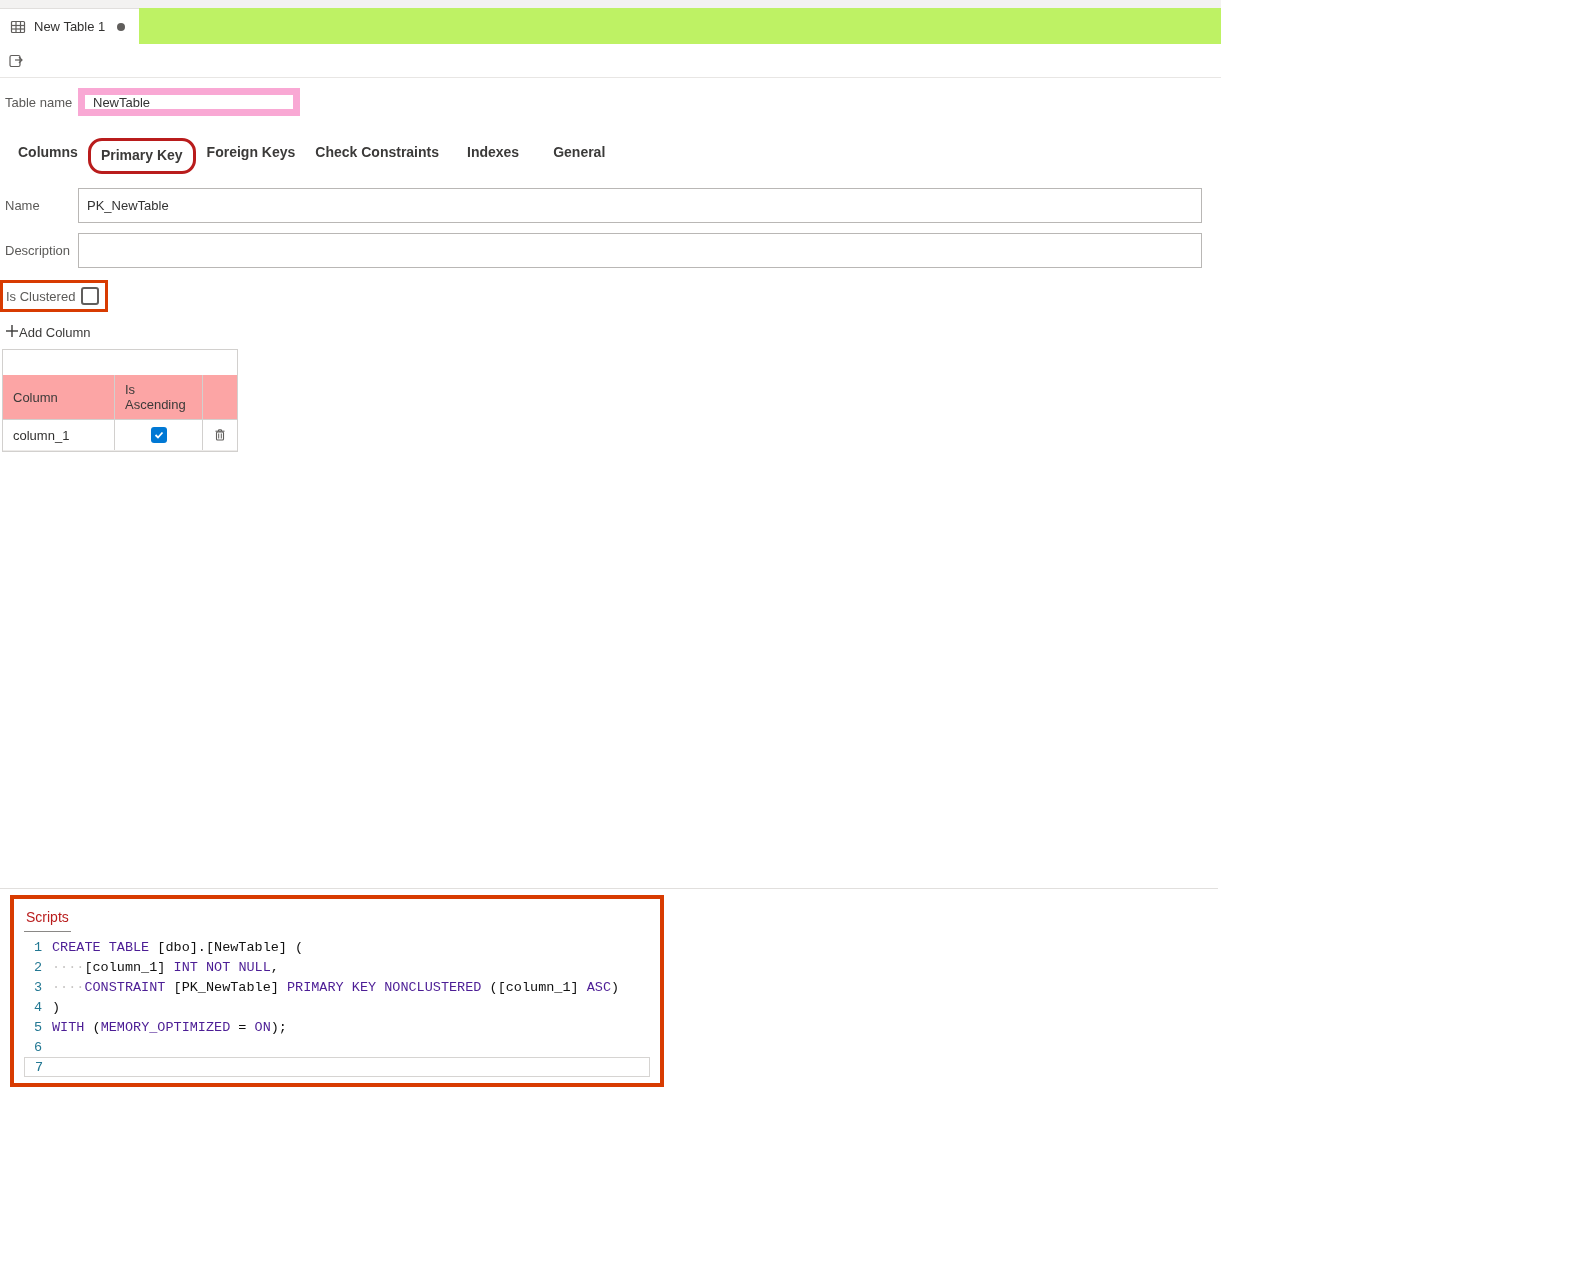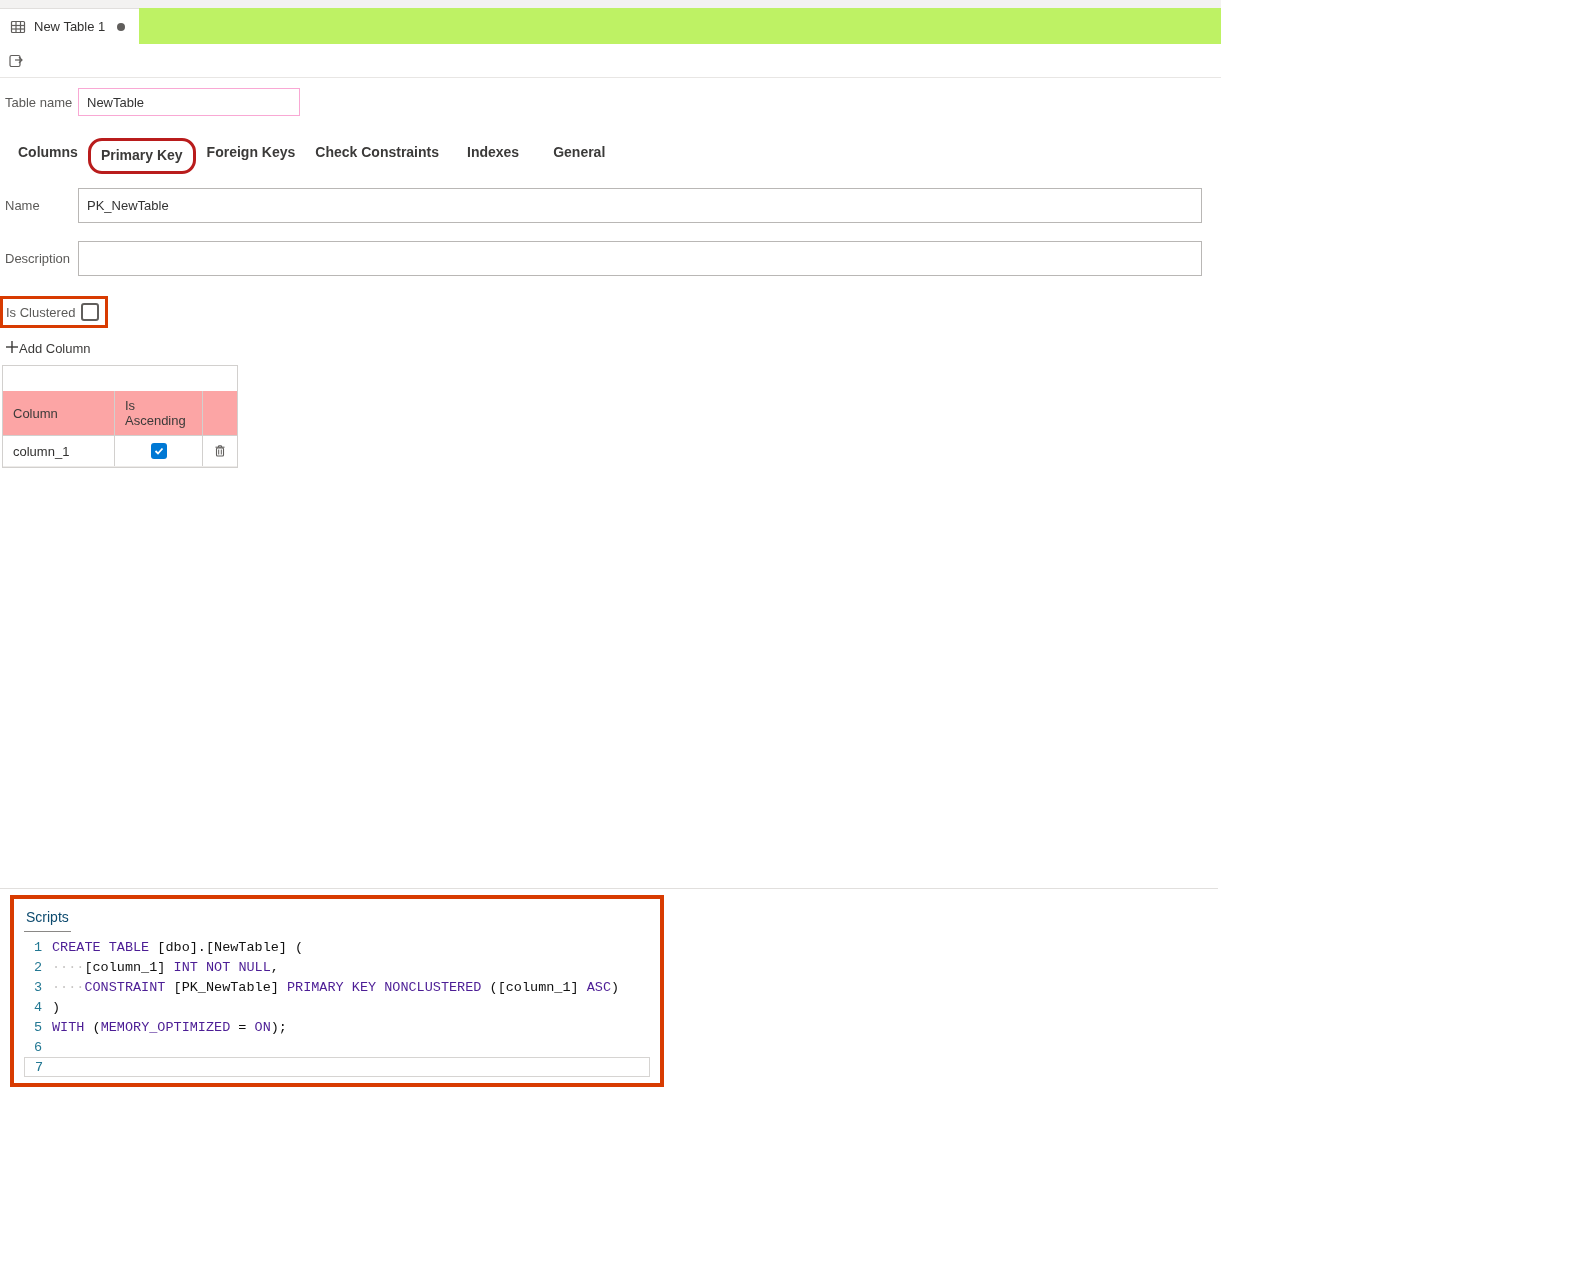--- a/index.html
+++ b/index.html
@@ -59,21 +59,21 @@
     margin-top: 10px;
   }
   .field-label {
     width: 76px;
     font-size: 13px;
     color: #5b5a58;
     padding-left: 3px;
   }
   .text-input {
     height: 28px;
-    border: 1px solid #f9a8d4;
+    border: 7px solid #f9a8d4;
     padding: 0 8px;
     font-family: inherit;
     font-size: 13px;
     color: #333;
     background: #fff;
   }
   .table-name-input { width: 222px; }
 
   .subtabs {
     display: flex;
@@ -95,21 +95,21 @@
     margin-left: -1px;
   }
   .subtab-spacer-0 { width: 1px; }
   .subtab-spacer-1 { width: 8px; }
   .subtab-spacer-2 { width: 14px; }
 
   .pk-form { margin-top: 14px; }
   .pk-row {
     display: flex;
     align-items: center;
-    margin-bottom: 18px;
+    margin-bottom: 10px;
   }
   .pk-label {
     width: 76px;
     font-size: 13px;
     color: #5b5a58;
     padding-left: 3px;
   }
   .pk-input {
     flex: 1;
     max-width: 1124px;
@@ -195,21 +195,21 @@
     border-top: 1px solid #e1dfdd;
   }
   .scripts-box {
     margin: 6px 10px 0 10px;
     border: 4px solid #d83b01;
     padding: 8px 10px 6px 10px;
     width: 654px;
   }
   .scripts-title {
     font-size: 14px;
-    color: #0c4a6e;
+    color: #b91c1c;
     font-weight: 400;
     border-bottom: 1px solid #8a8886;
     display: inline-block;
     padding: 2px 2px 6px 2px;
     margin-bottom: 6px;
   }
   .code {
     font-family: Consolas, "Courier New", monospace;
     font-size: 13.5px;
     line-height: 20px;

